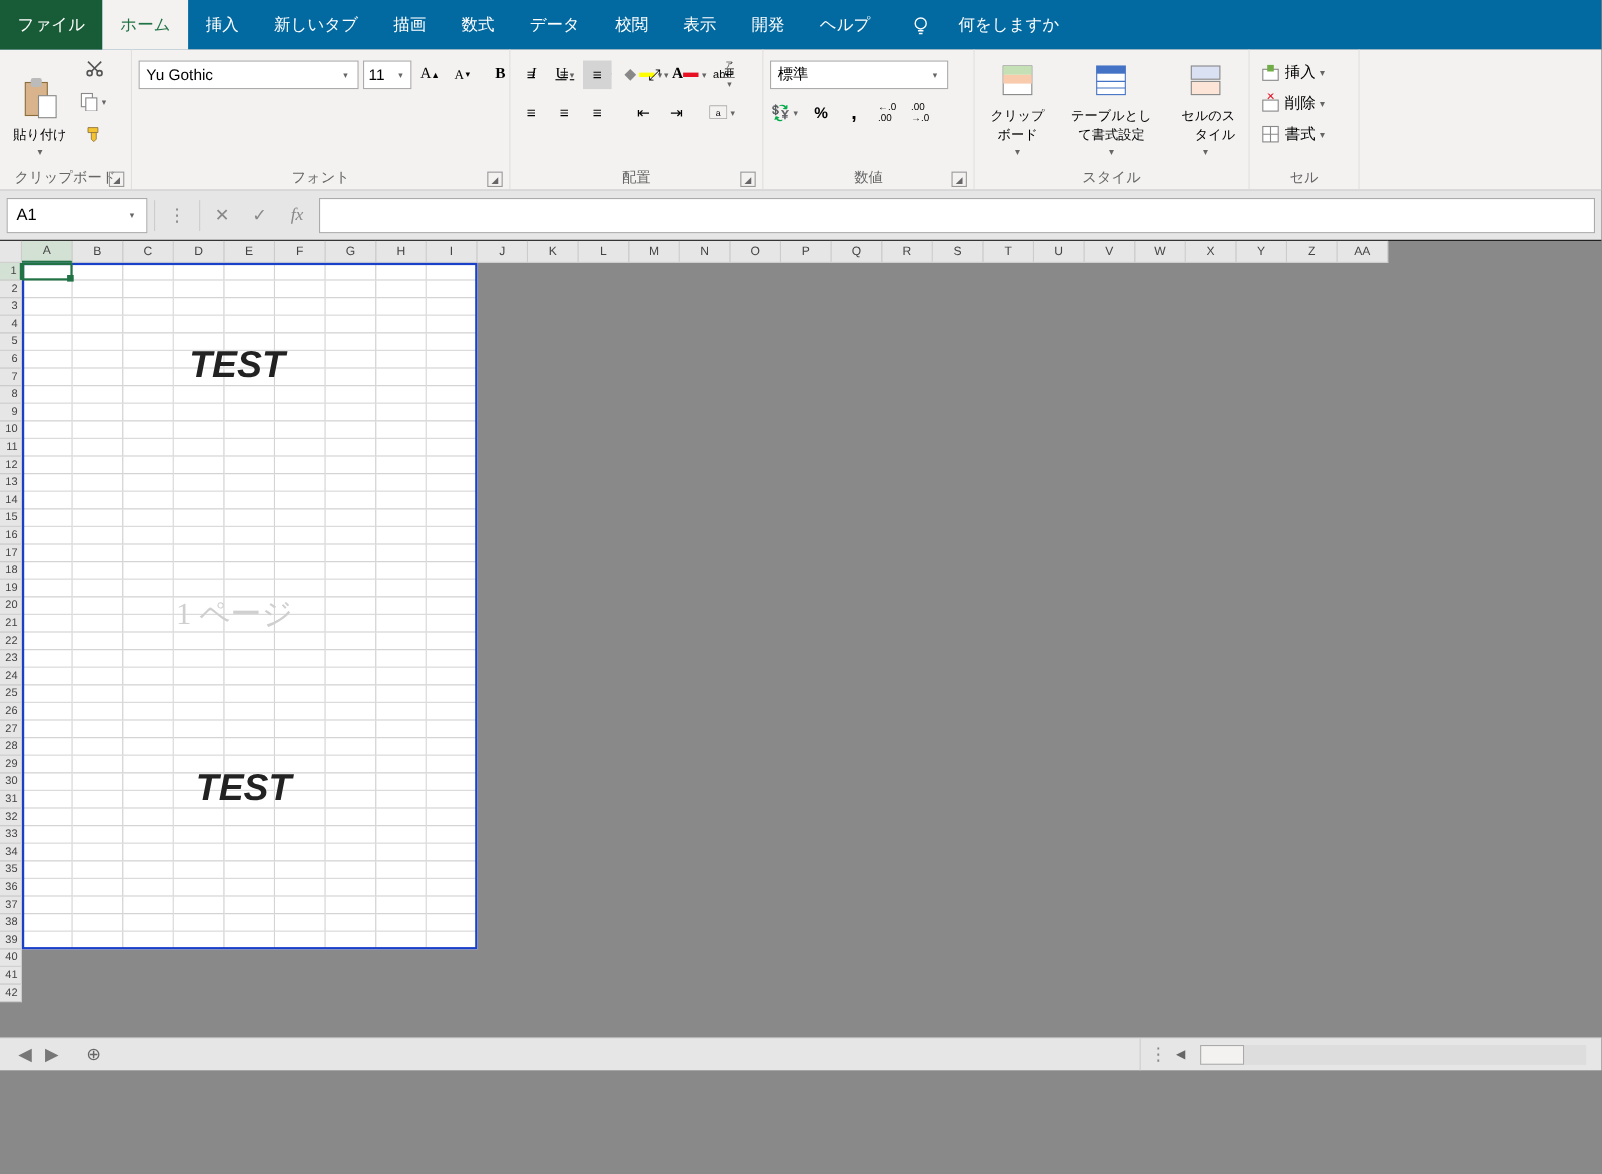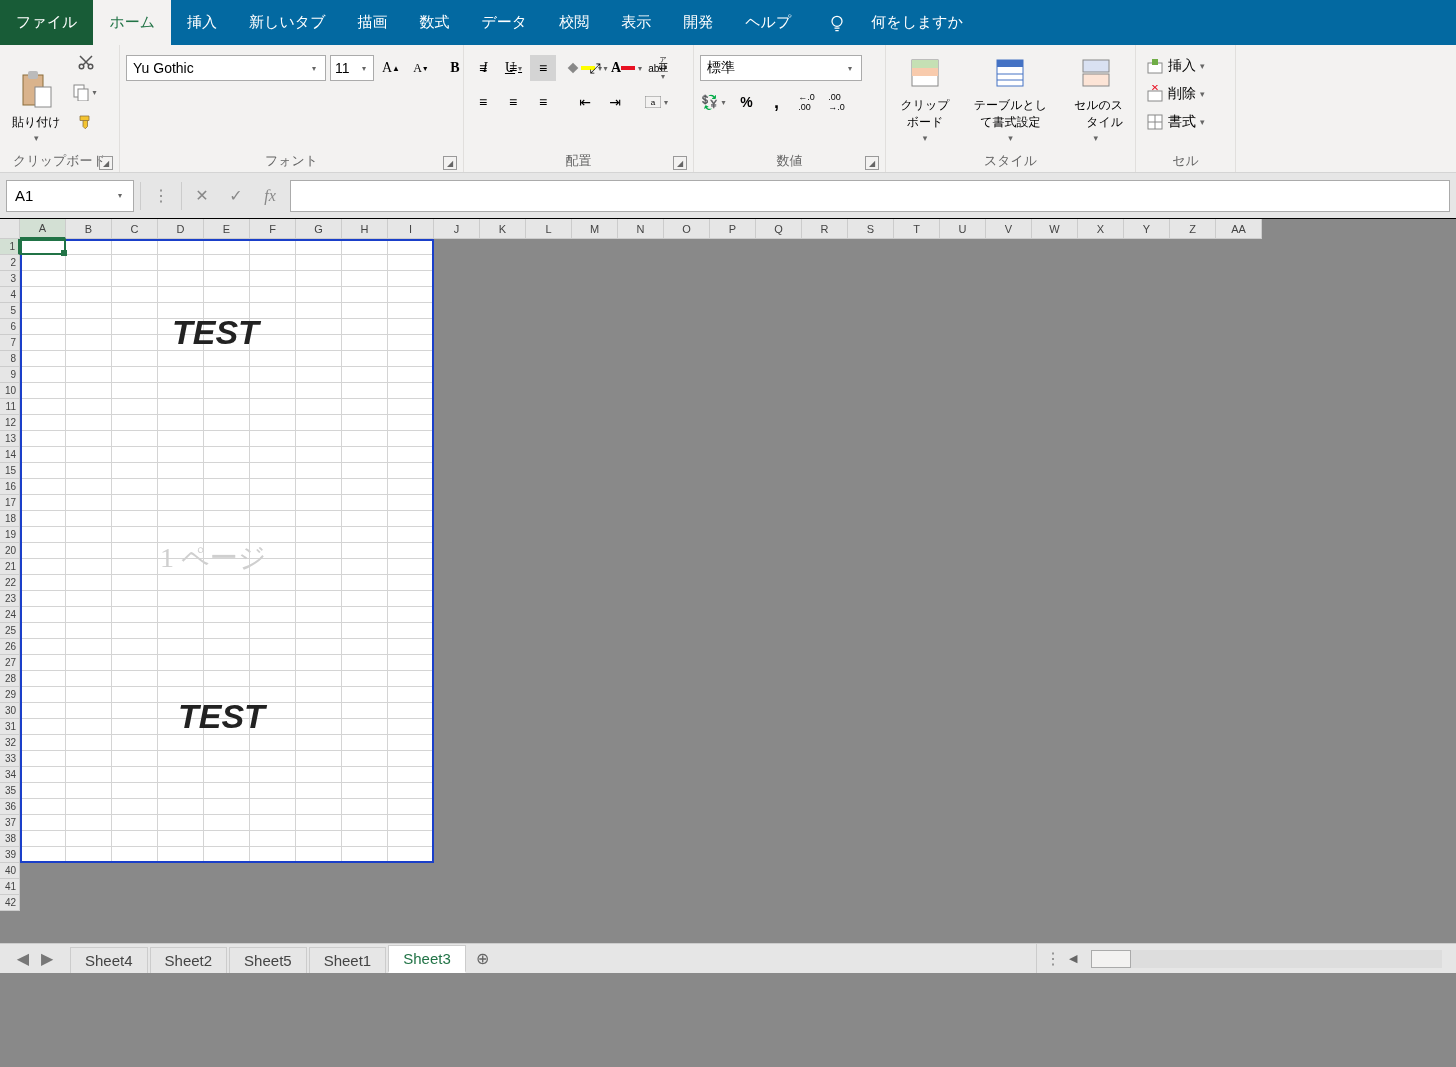--- a/index.html
+++ b/index.html
@@ -1642,27 +1642,20 @@
   <div class="watermark" style="left:160px;top:320px">1 ページ</div>
   <div class="test-text" style="left:172px;top:94px">TEST</div>
   <div class="test-text" style="left:178px;top:478px">TEST</div>
 </div>
 
 <div class="sheet-bar">
   <div class="sheet-nav">
     <span>◀</span>
     <span>▶</span>
   </div>
-  <div class="sheet-tabs" id="sheet-tabs">
-      <div class="sheet-tab">Sheet4</div>
-      <div class="sheet-tab">Sheet2</div>
-      <div class="sheet-tab">Sheet5</div>
-      <div class="sheet-tab">Sheet1</div>
-      <div class="sheet-tab active">Sheet3</div>
-    </div>
   <div class="new-sheet">⊕</div>
   <div class="hscroll">
     <span class="dots">⋮</span>
     <span class="hscroll-arrow">◀</span>
     <div class="hscroll-track">
         <div class="hscroll-thumb"></div>
       </div>
   </div>
 </div>
 

